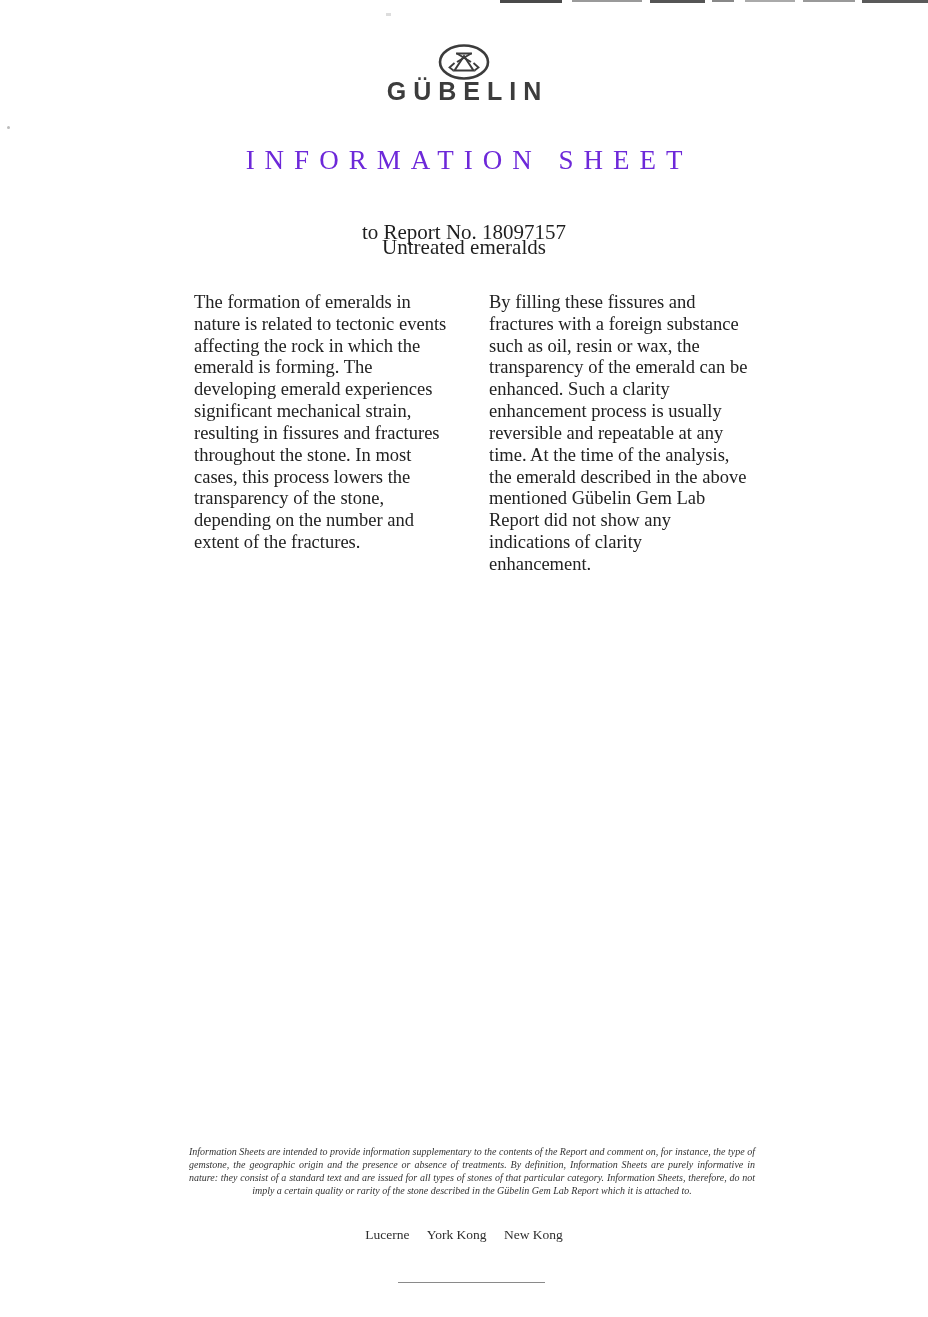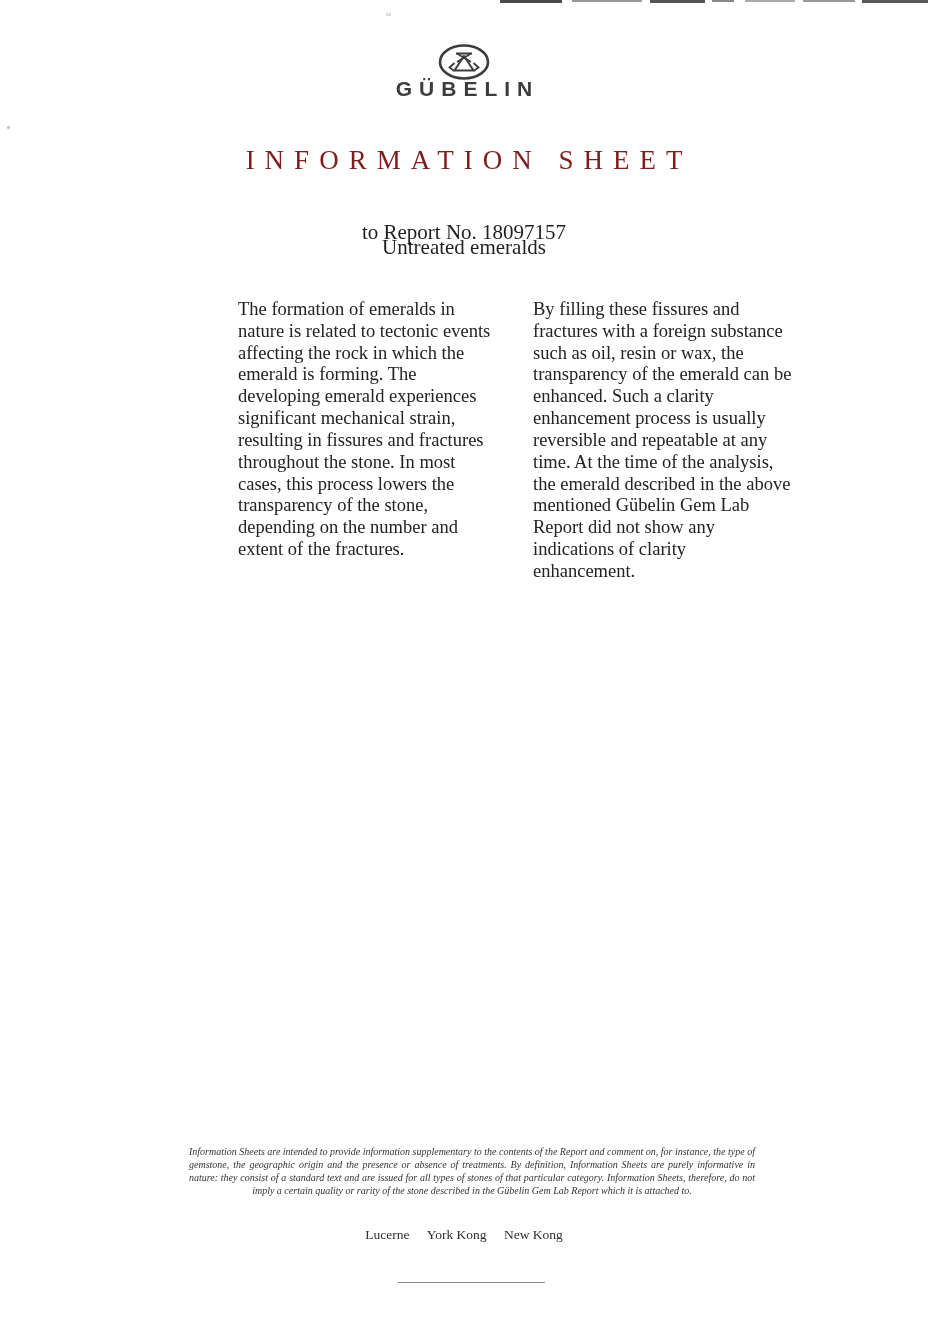--- a/index.html
+++ b/index.html
@@ -21,34 +21,34 @@
   .logo-mark {
     position: absolute;
     top: 42px; left: 0; right: 0;
     text-align: center;
   }
   .wordmark {
     position: absolute;
     top: 77px; left: 0; right: 0;
     text-align: center;
     font-family: "Liberation Sans", "DejaVu Sans", sans-serif;
-    font-size: 21px;
+    font-size: 25px;
     font-weight: 600;
     letter-spacing: 7px;
     color: #3c3c3c;
     text-indent: 7px; 
   }
 
   .doc-title {
     position: absolute;
     top: 145px; left: 0; right: 0;
     text-align: center;
     font-size: 27px;
     letter-spacing: 10px;
-    color: #7f1d1d;
+    color: #6d28d9;
     text-indent: 10px;
     white-space: pre;
   }
   .doc-subtitle {
     position: absolute;
     top: 181px; left: 0; right: 0;
     text-align: center;
     font-size: 21px;
     color: #1f1f1f;
     margin-top: 39px;
@@ -56,26 +56,25 @@
   .section-heading {
     position: absolute;
     top: 235px; left: 0; right: 0;
     text-align: center;
     font-size: 21px;
     color: #1f1f1f;
   }
 
   .columns {
     position: absolute;
-    top: 299px;
+    top: 292px;
     left: 194px;
     width: 554px;
     display: flex;
     gap: 36px;
-    margin-left: 44px;
   }
   .col {
     width: 267px;
     font-size: 18.5px;
     line-height: 1.18;
     color: #222222;
     text-align: left;
   }
 
   .disclaimer {

